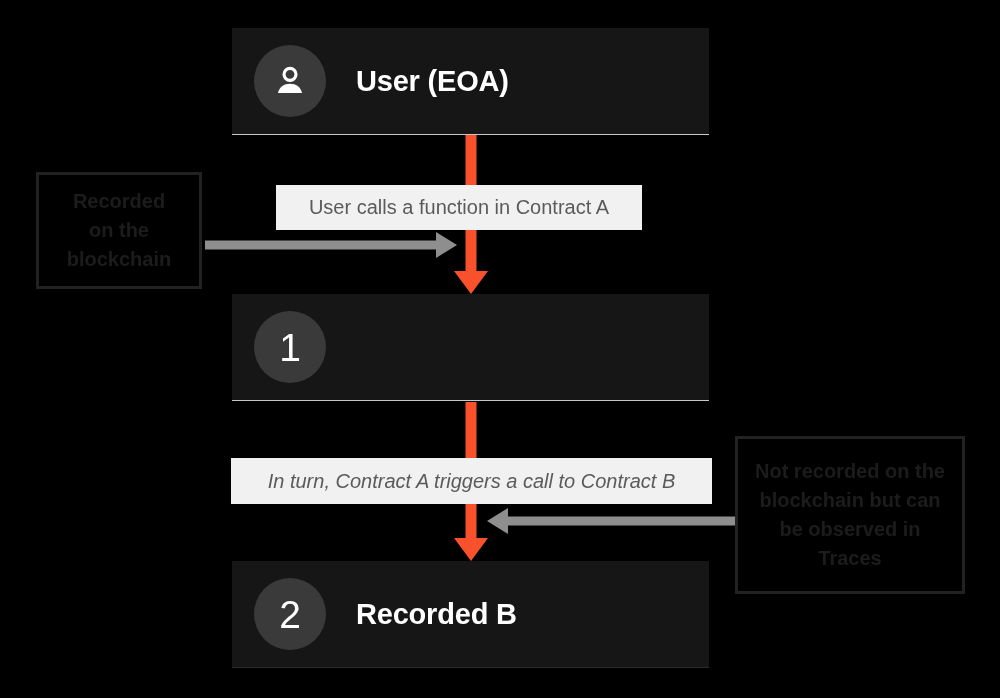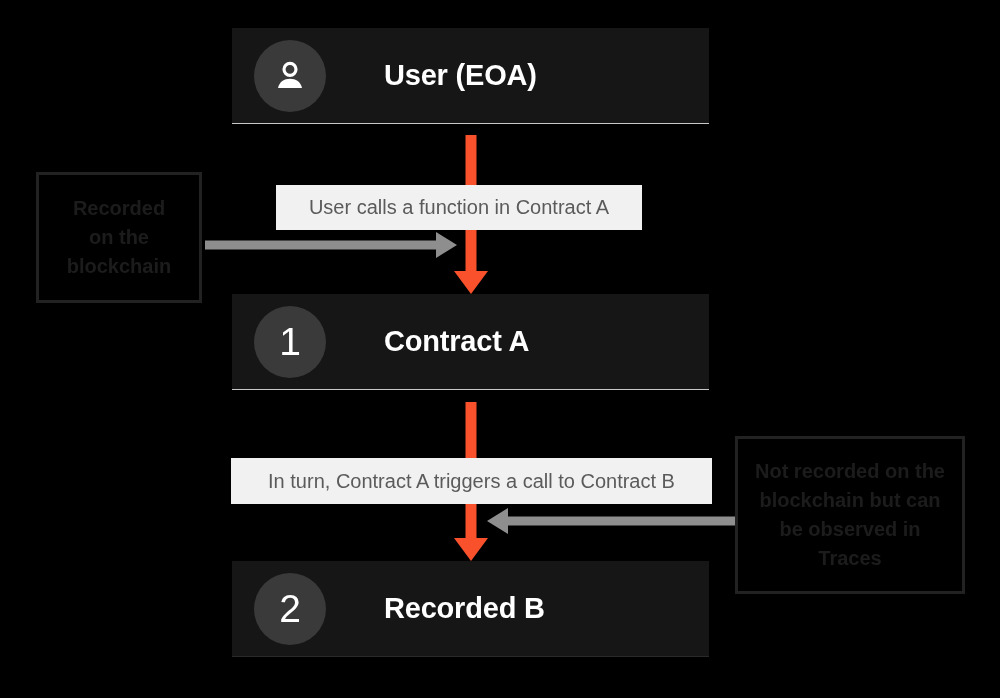--- a/index.html
+++ b/index.html
@@ -19,28 +19,27 @@
   .canvas {
     position: absolute;
     inset: 0;
   }
 
   
   .node {
     position: absolute;
     left: 232px;
     width: 477px;
-    height: 96px;
+    height: 107px;
     background: #161616;
     border-bottom: 1px solid #c8c8c8;
     box-sizing: border-box;
     display: flex;
     align-items: center;
     z-index: 3;
-    gap: 28px;
   }
   .node-user     { top: 28px; }
   .node-contract-a { top: 294px; }
   .node-contract-b { top: 561px; border-bottom: 1px solid #2a2a2a; }
 
   .node-badge {
     width: 72px;
     height: 72px;
     flex: 0 0 72px;
     margin-left: 22px;
@@ -83,20 +82,21 @@
     left: 276px;
     top: 185px;
     width: 366px;
     height: 45px;
   }
   .edge-label-2 {
     left: 231px;
     top: 458px;
     width: 481px;
     height: 46px;
+    font-style: italic;
   }
 
   
   .arrow-v {
     position: absolute;
     z-index: 2;
   }
   .arrow-v .shaft {
     position: absolute;
     left: 50%;
@@ -132,21 +132,21 @@
     justify-content: center;
     text-align: center;
     color: #1c1c1c;
     font-weight: 700;
     z-index: 5;
   }
   .callout-left {
     left: 36px;
     top: 172px;
     width: 166px;
-    height: 131px;
+    height: 117px;
     font-size: 20px;
     line-height: 1.45;
     padding: 0 26px;
   }
   .callout-right {
     left: 735px;
     top: 436px;
     width: 230px;
     height: 158px;
     font-size: 20px;
@@ -201,21 +201,20 @@
 
   <div class="arrow-v arrow-v-1">
     <div class="shaft"></div>
     <div class="head"></div>
   </div>
 
   <div class="edge-label edge-label-1">User calls a function in Contract A</div>
 
   <div class="node node-contract-a">
     <div class="node-badge">1</div>
-    <div class="node-label">Contract A</div>
   </div>
 
   <div class="arrow-v arrow-v-2">
     <div class="shaft"></div>
     <div class="head"></div>
   </div>
 
   <div class="edge-label edge-label-2">In turn, Contract A triggers a call to Contract B</div>
 
   <div class="node node-contract-b">

